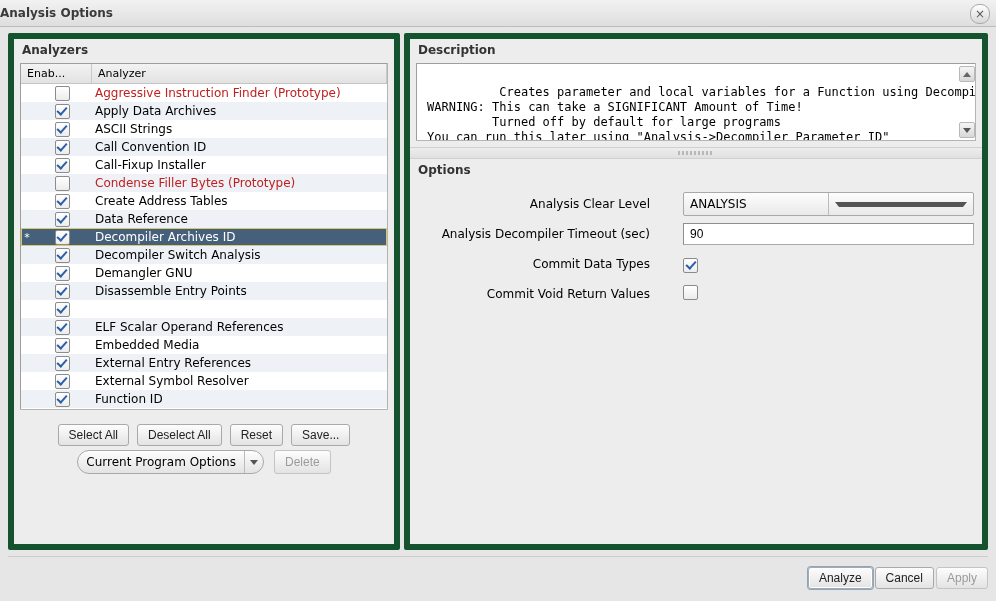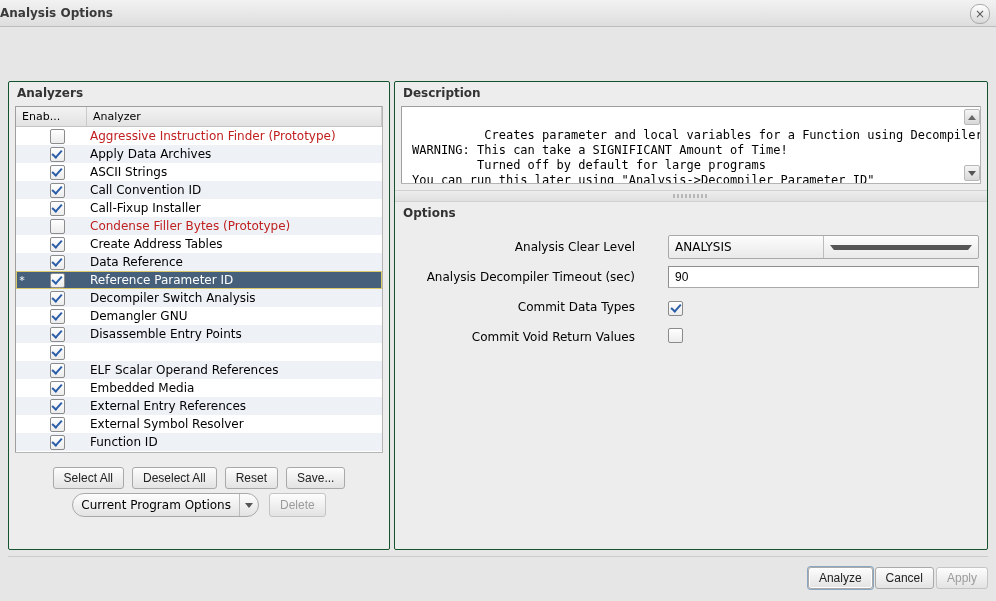--- a/index.html
+++ b/index.html
@@ -2,21 +2,21 @@
 <html><head>
 <meta charset="utf-8">
 <style>
 html,body{margin:0;padding:0;font-family:"DejaVu Sans","Liberation Sans",Arial,sans-serif;font-size:12px;color:#000;background:#e6e6e6;width:996px;height:601px;overflow:hidden;}
 .window{width:996px;height:601px;position:relative;display:flex;flex-direction:column;}
 .titlebar{height:26px;background:linear-gradient(#f2f2f2,#dedede);border-bottom:1px solid #bcbcbc;display:flex;align-items:center;justify-content:flex-start;position:relative;}
 .titlebar-title{font-weight:bold;color:#3a3a3a;}
 .titlebar-close{position:absolute;right:6px;top:4px;width:18px;height:18px;border-radius:9px;background:linear-gradient(#fff,#d8d8d8);border:1px solid #aaa;display:flex;align-items:center;justify-content:center;font-size:12px;color:#555;cursor:default;}
 .client{flex:1;display:flex;flex-direction:column;padding:6px 8px 4px 8px;overflow:hidden;}
 .split{flex:1;display:flex;gap:4px;overflow:hidden;}
-.pane{border:1px solid #14532d;background:#ededed;border-radius:2px;display:flex;flex-direction:column;overflow:hidden;margin-top:48px;}
+.pane{border:6px solid #14532d;background:#ededed;border-radius:2px;display:flex;flex-direction:column;overflow:hidden;}
 .left-pane{width:380px;}
 .right-pane{flex:1;}
 .section-title{font-weight:bold;padding:4px 8px 6px 8px;color:#333;}
 .inset{margin:0 6px 6px 6px;border:1px solid #b4b4b4;border-top-color:#9e9e9e;border-left-color:#9e9e9e;background:#fff;border-radius:1px;}
 .table{display:flex;flex-direction:column;height:345px;}
 .thead{display:flex;background:linear-gradient(#f3f3f3,#e2e2e2);border-bottom:1px solid #c4c4c4;font-size:11px;}
 .thead div{padding:3px 6px;border-right:1px solid #c9c9c9;}
 .col-en{width:58px;}
 .col-an{flex:1;}
 .tbody{flex:1;overflow-y:auto;overflow-x:hidden;background:#fff;}
@@ -133,21 +133,21 @@
                 <div class="cell-en">
                   <span class="ck checked"></span>
                 </div>
                 <div class="cell-an">Data Reference</div>
               </div>
               <div class="row selected">
                 <div class="cell-mark">*</div>
                 <div class="cell-en">
                   <span class="ck checked"></span>
                 </div>
-                <div class="cell-an">Reference Parameter ID</div>
+                <div class="cell-an">Decompiler Archives ID</div>
               </div>
               <div class="row">
                 <div class="cell-mark"></div>
                 <div class="cell-en">
                   <span class="ck checked"></span>
                 </div>
                 <div class="cell-an">Decompiler Switch Analysis</div>
               </div>
               <div class="row">
                 <div class="cell-mark"></div>

